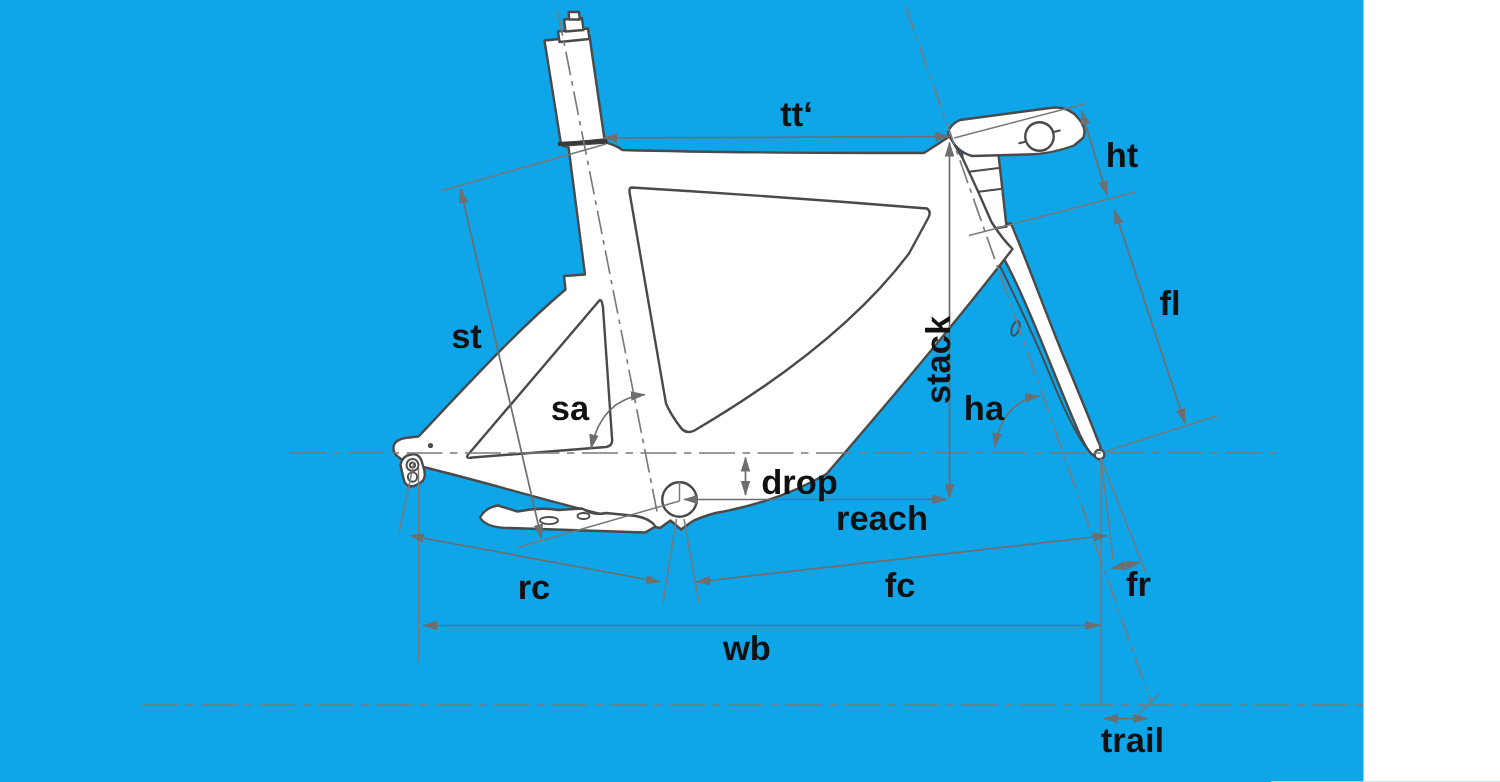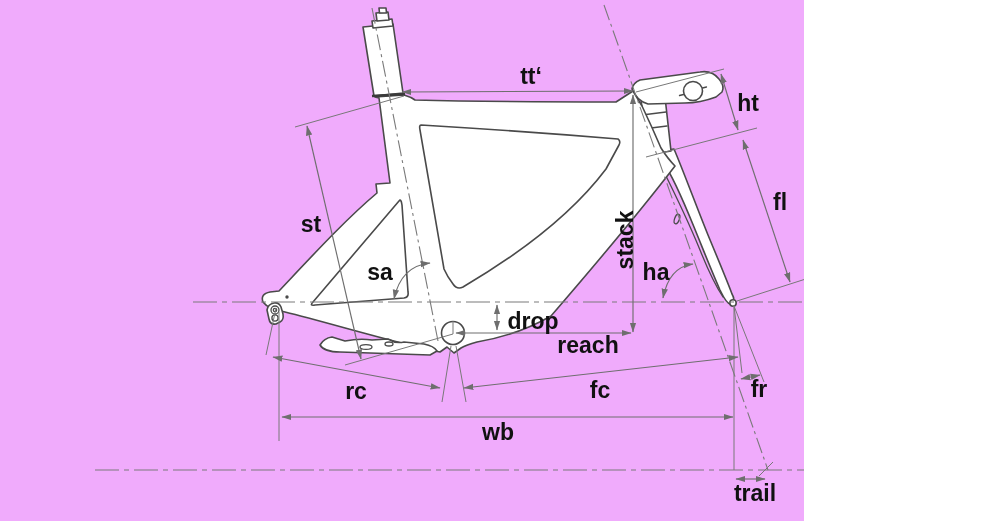--- a/index.html
+++ b/index.html
@@ -1,16 +1,16 @@
 <!DOCTYPE html>
 <html><head>
 <meta charset="utf-8">
 <style>
   html,body{margin:0;padding:0;background:#ffffff;}
-  #stage{position:relative;width:804px;height:521px;background:#f0abfc;overflow:hidden;
+  #stage{position:relative;width:909px;height:521px;background:#0ea5e9;overflow:hidden;
          font-family:"Liberation Sans", sans-serif;}
   svg{position:absolute;left:0;top:0;}
   .frame-shape{fill:#ffffff;stroke:#4a4a4a;stroke-width:1.6;stroke-linejoin:round;stroke-linecap:round;}
   .frame-detail{fill:none;stroke:#4a4a4a;stroke-width:1.3;stroke-linejoin:round;stroke-linecap:round;}
   .centerline{fill:none;stroke:#7a7a7a;stroke-width:1.1;}
   .extline{fill:none;stroke:#787878;stroke-width:1;}
   .dimline{fill:none;stroke:#6e6e6e;stroke-width:1.15;}
   .dim-label{font-family:"Liberation Sans", sans-serif;font-weight:bold;font-size:23px;fill:#111111;}
 </style>
 </head>

